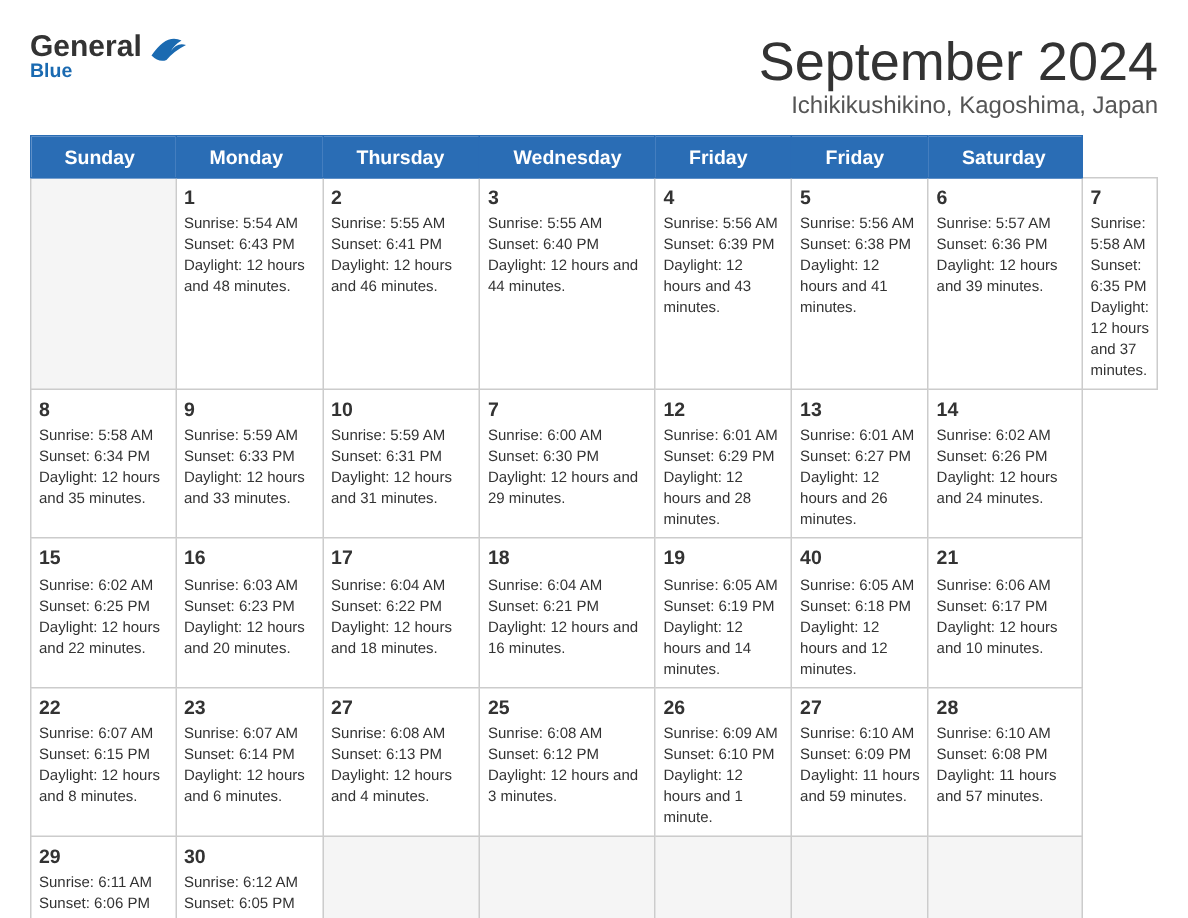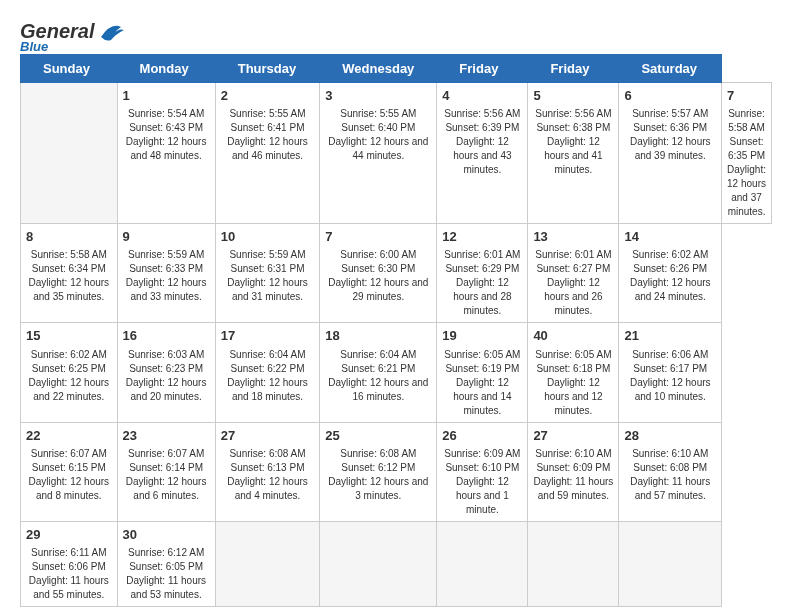--- a/index.html
+++ b/index.html
@@ -7,21 +7,21 @@
       font-family: Arial, sans-serif;
       background: #fff;
       width: 792px;
       min-height: 612px;
       padding: 20px;
     }
     .header {
       display: flex;
       justify-content: space-between;
       align-items: flex-start;
-      font-style: italic;
+      margin-bottom: 10px;
     }
     .logo {
       display: flex;
       flex-direction: column;
       align-items: flex-start;
     }
     .logo-text {
       display: flex;
       align-items: center;
       font-size: 20px;
@@ -74,36 +74,39 @@
     }
     .day-num {
       font-size: 13px;
       font-weight: bold;
       display: block;
       margin-bottom: 2px;
     }
     .day-info {
       font-size: 10px;
       color: #333;
-      text-align: center;
     }
   </style>
 </head>
 <body>
 
 <div class="header">
   <div class="logo">
     <div class="logo-text">
       <span class="logo-general">General</span>
       <svg class="logo-bird" viewBox="0 0 30 20">
         <path d="M 5 15 Q 15 0 25 5 Q 20 8 18 12 Q 22 6 28 8 Q 20 12 15 18 Q 10 20 5 15 Z" fill="#1a6ab1"></path>
       </svg>
     </div>
     <div style="color:#1a6ab1; font-size:13px; font-weight:bold; margin-top:-4px;">Blue</div>
   </div>
+  <div class="title-block">
+    <div class="month-title">September 2024</div>
+    <div class="subtitle">Ichikikushikino, Kagoshima, Japan</div>
+  </div>
 </div>
 
 <table class="calendar">
   <thead>
     <tr>
     <th>Sunday</th>
         <th>Monday</th>
         <th>Thursday</th>
         <th>Wednesday</th>
         <th>Friday</th>

